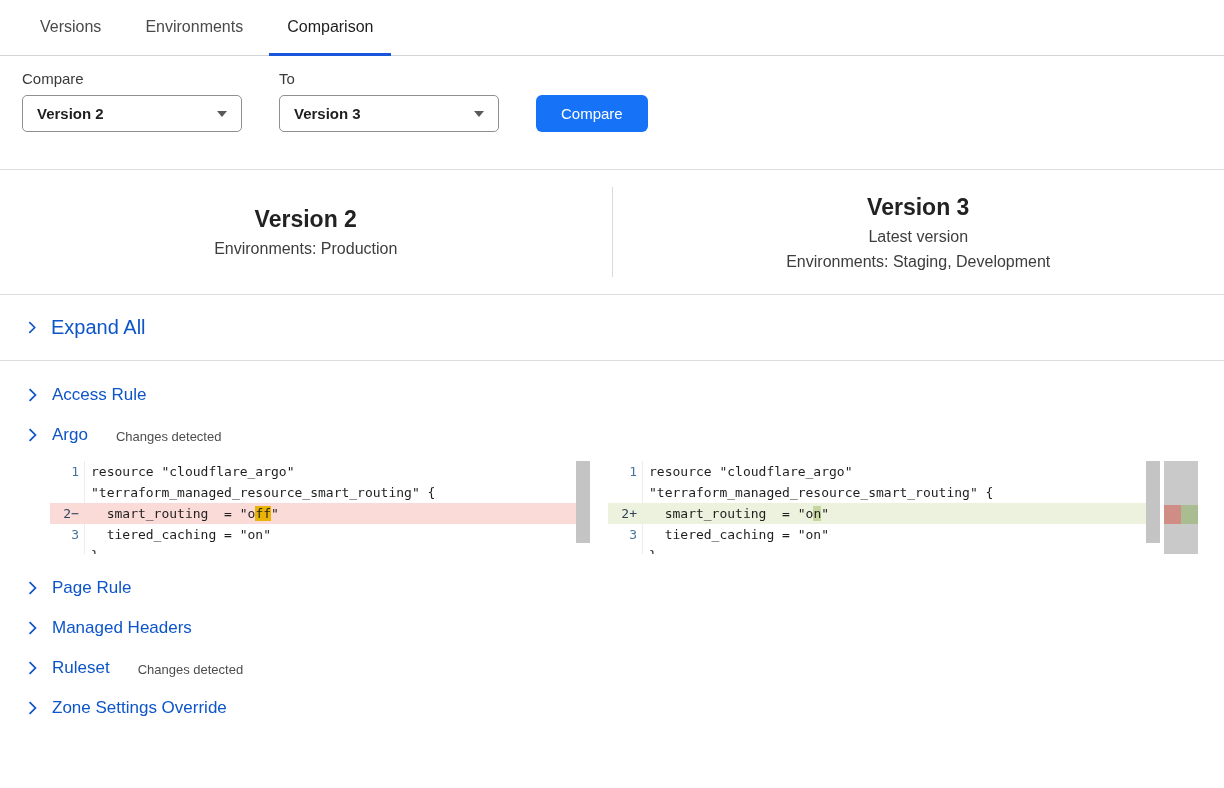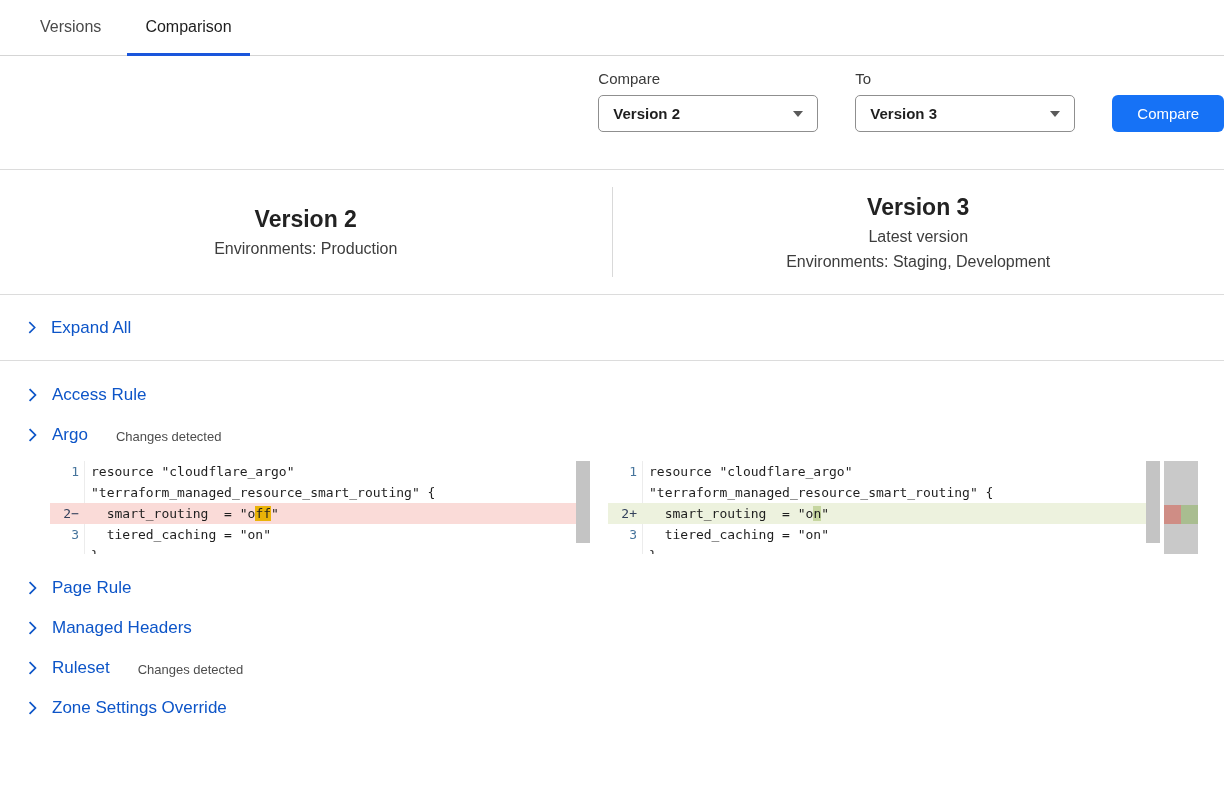--- a/index.html
+++ b/index.html
@@ -6,42 +6,42 @@
   html,body { width:1224px; height:788px; background:#ffffff; overflow:hidden;
               font-family:"Liberation Sans", sans-serif; color:#1f1f1f; }
 
   
   .tabbar { display:flex; align-items:stretch; height:56px; border-bottom:1px solid #d5d5d5; padding-left:22px;gap:8px; }
   .tab { display:flex; align-items:center; padding:0 18px; font-size:16px; color:#4a4a4a;
          cursor:pointer; border-bottom:3px solid transparent; margin-bottom:-1px; }
   .tab.active { color:#1d1d1d; font-weight:500; border-bottom:3px solid #1a56db; }
 
   
-  .form-row { display:flex; align-items:flex-end; gap:37px; padding:14px 0 0 30px;justify-content:flex-end; }
+  .form-row { display:flex; align-items:flex-end; gap:37px; padding:14px 0 0 22px; }
   .field-label { font-size:15px; color:#3a3a3a; margin-bottom:8px; }
   .select { width:220px; height:37px; border:1px solid #8f8f8f; border-radius:5px; background:#fff;
             display:flex; align-items:center; justify-content:space-between; padding:0 14px; cursor:pointer; }
   .select-value { font-size:15px; font-weight:700; color:#1f1f1f; }
   .caret { width:0; height:0; border-left:5px solid transparent; border-right:5px solid transparent;
            border-top:6px solid #5a5a5a; }
   .btn-primary { height:37px; padding:0 25px; background:#1672f6; color:#fff; border:none;
                  border-radius:6px; font-size:15px; font-family:inherit; cursor:pointer; }
 
   
   .cmp-header { margin-top:37px; border-top:1px solid #dcdcdc; border-bottom:1px solid #dcdcdc;
                 height:126px; display:flex; }
   .cmp-col { flex:1; display:flex; flex-direction:column; align-items:center; justify-content:center; gap:7px; }
   .cmp-title { font-size:23px; font-weight:600; color:#222; }
   .cmp-sub { font-size:16px; color:#3d3d3d; }
   .vdiv { width:1px; background:#d9d9d9; margin:17px 0; }
 
   
   .expand-row { height:66px; display:flex; align-items:center; border-bottom:1px solid #dcdcdc;
                 padding-left:27px; color:#0d55c8; cursor:pointer; }
-  .expand-row .label { font-size:17px; margin-left:14px; }
+  .expand-row .label { font-size:20px; margin-left:14px; }
 
   
   .sections { padding-top:14px; }
   .section-row { display:flex; align-items:center; padding:10px 0 10px 27px; color:#0d55c8; cursor:pointer; }
   .section-label { font-size:17px; margin-left:14px; }
   .section-badge { font-size:13px; color:#4d4d4d; margin-left:28px; padding-top:3px; }
   .chev { display:flex; align-items:center; color:#0d55c8; }
 
   
   .diff { display:flex; margin:6px 0 14px 50px; height:93px; }
@@ -65,20 +65,21 @@
   .ruler { position:relative; width:34px; height:93px; background:#c9c9c9; }
   .ruler .mark { position:absolute; top:44px; left:0; width:100%; height:19px; display:flex; }
   .ruler .m-del { flex:1; background:#cf8d85; }
   .ruler .m-add { flex:1; background:#a9bd90; }
 </style>
 </head>
 <body>
 
 <div class="tabbar">
   <div class="tab">Versions</div>
+  <div class="tab">Environments</div>
   <div class="tab active">Comparison</div>
 </div>
 
 <div class="form-row">
   <div class="field">
     <div class="field-label">Compare</div>
     <div class="select">
       <span class="select-value">Version 2</span>
       <span class="caret"></span>
     </div>

